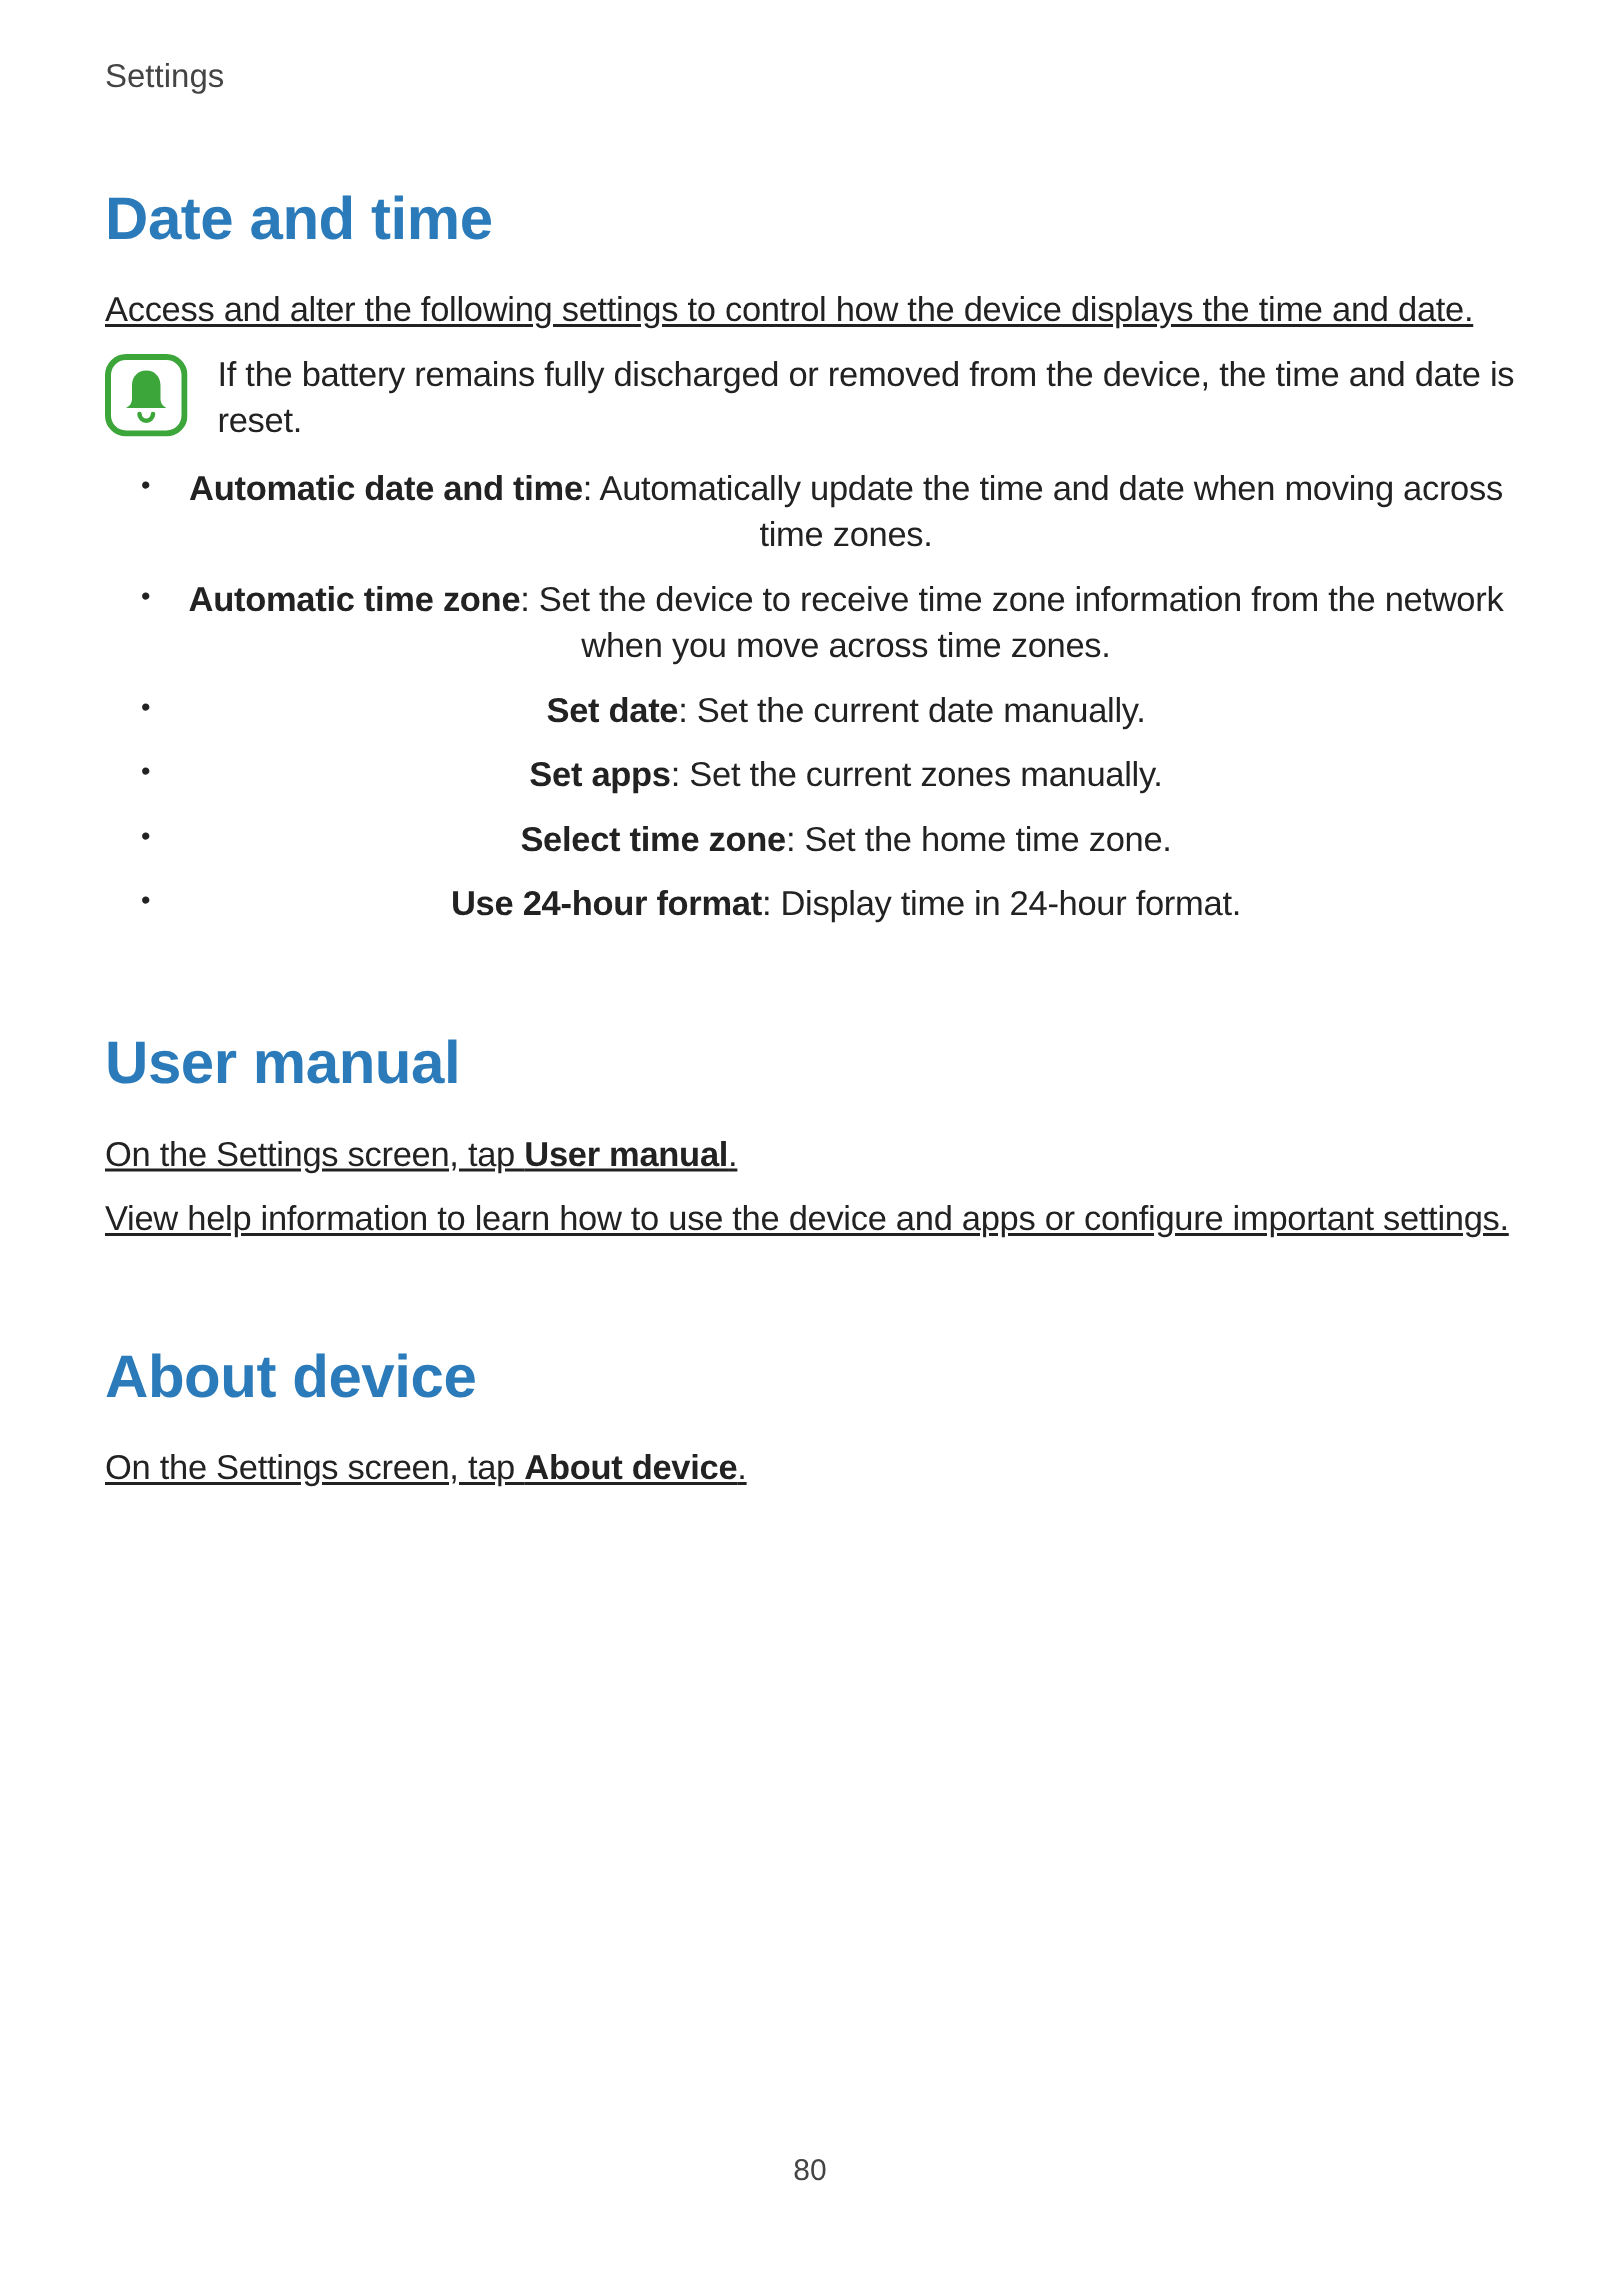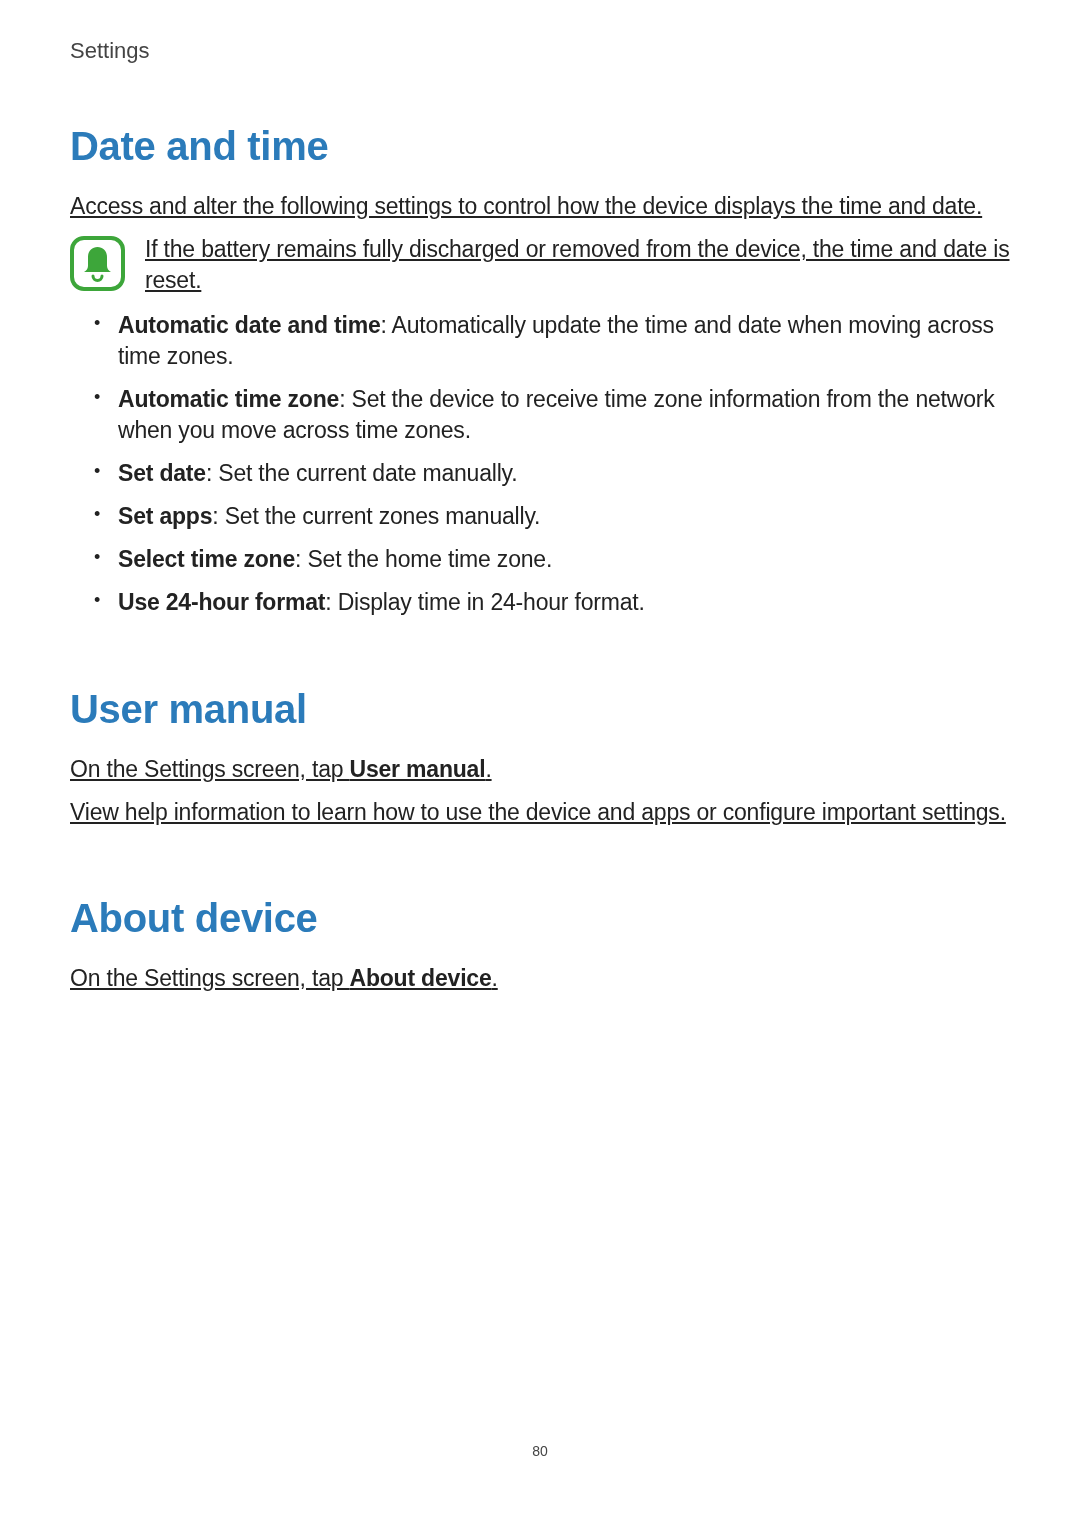--- a/index.html
+++ b/index.html
@@ -44,38 +44,38 @@
     color: #222;
     letter-spacing: -0.2px;
     text-decoration: underline;
   }
   .bold { font-weight: 700; }
   .note-row {
     display: flex;
     align-items: flex-start;
     gap: 20px;
     margin: 10px 0 14px 0;
-    text-decoration: underline;
   }
   .note-icon-wrap {
     flex: 0 0 auto;
     width: 55px;
     height: 55px;
     margin-top: 2px;
   }
   .note-text {
     font-size: 23px;
     line-height: 1.35;
     color: #222;
     letter-spacing: -0.2px;
   }
   ul.bullets {
     list-style: none;
     padding: 0;
     margin: 10px 0 0 20px;
+    text-align: center;
   }
   ul.bullets > li {
     position: relative;
     padding-left: 28px;
     font-size: 23px;
     line-height: 1.35;
     color: #222;
     margin-bottom: 12px;
     letter-spacing: -0.2px;
   }
@@ -87,21 +87,21 @@
     font-size: 18px;
     color: #222;
     line-height: 1.5;
   }
   .page-number {
     position: absolute;
     bottom: 44px;
     left: 0;
     right: 0;
     text-align: center;
-    font-size: 14px;
+    font-size: 20px;
     color: #444;
   }
 </style>
 </head>
 <body>
 
 <div class="page">
 
   <div class="running-header">Settings</div>
 

